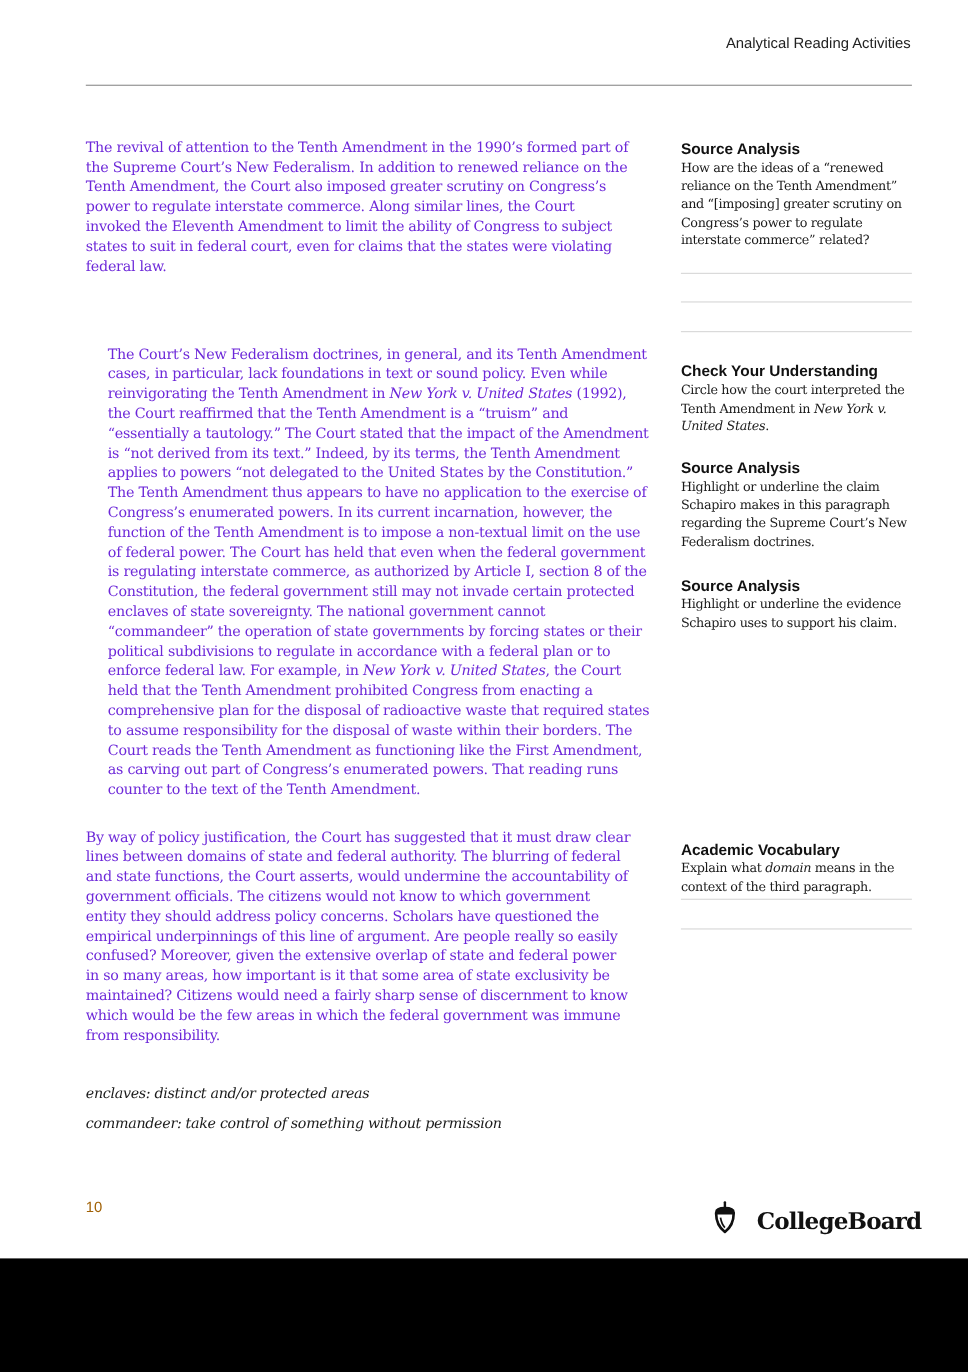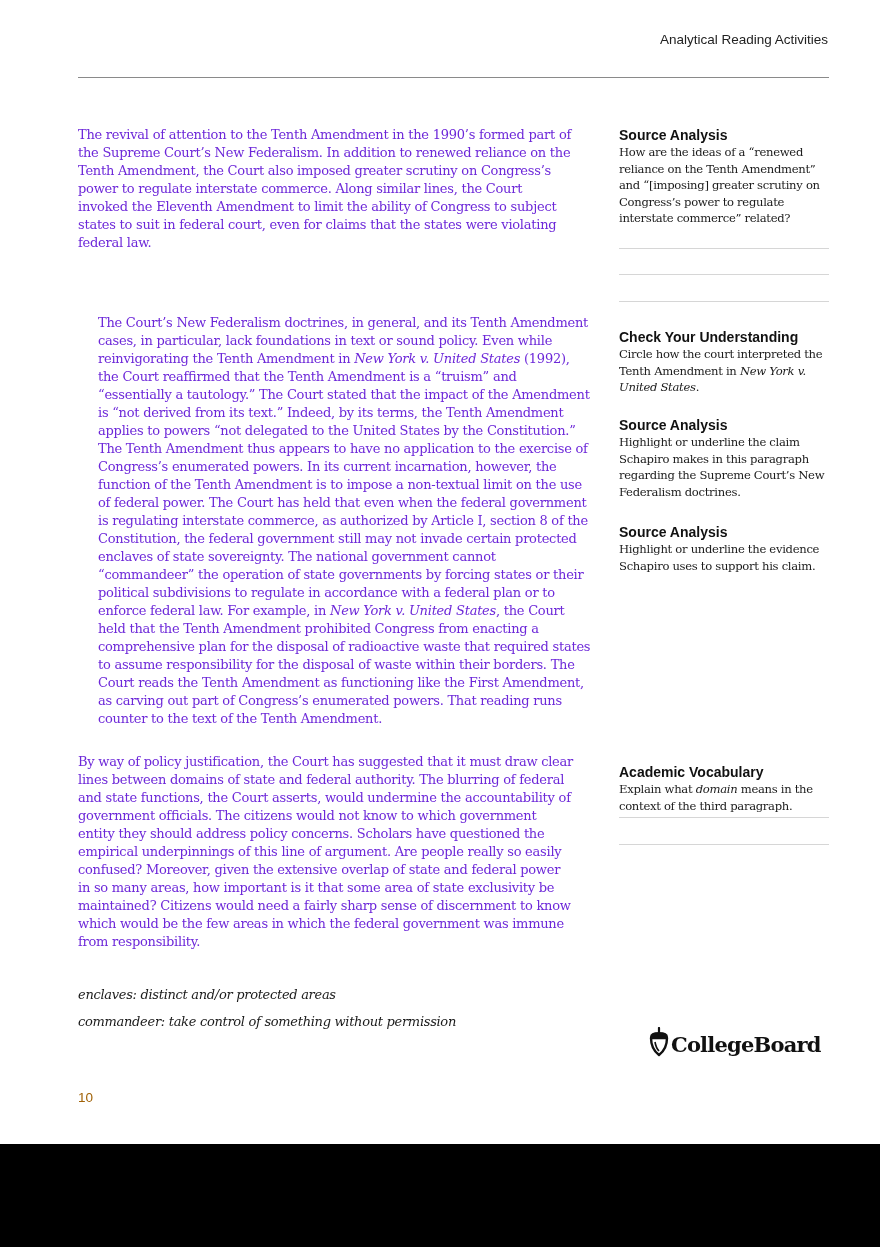--- a/index.html
+++ b/index.html
@@ -18,21 +18,21 @@
   .side { position:absolute; left:619px; width:215px; }
   .side h3 { font-family:"Liberation Sans", sans-serif; font-weight:bold; font-size:14px; line-height:17px; color:#111; }
   .side p { font-family:"DejaVu Serif", serif; font-size:11.6px; line-height:16.5px; color:#1a1a1a; letter-spacing:-0.3px; }
   .s1 { top:127px; }
   .s2 { top:329px; }
   .s3 { top:417px; }
   .s4 { top:524px; }
   .s5 { top:744px;margin-top:20px; }
   .answer-line { position:absolute; left:619px; width:210px; height:1px; background:#d6d6d6; }
   .footer-page { position:absolute; left:78px; top:1090px; font-family:"Liberation Sans", sans-serif; font-size:13.5px; color:#a16207; }
-  .logo { position:absolute; left:648px; top:1027px; display:flex; align-items:center; gap:1px; }
+  .logo { position:absolute; left:648px; top:1092px; display:flex; align-items:center; gap:18px; }
   .logo-text { font-family:"DejaVu Serif", serif; font-weight:bold; font-size:21px; color:#111; letter-spacing:-0.8px; }
 </style>
 </head>
 <body>
 
 <div class="page">
 
   <div class="header-title">Analytical Reading Activities</div>
   <div class="header-rule"></div>
 

